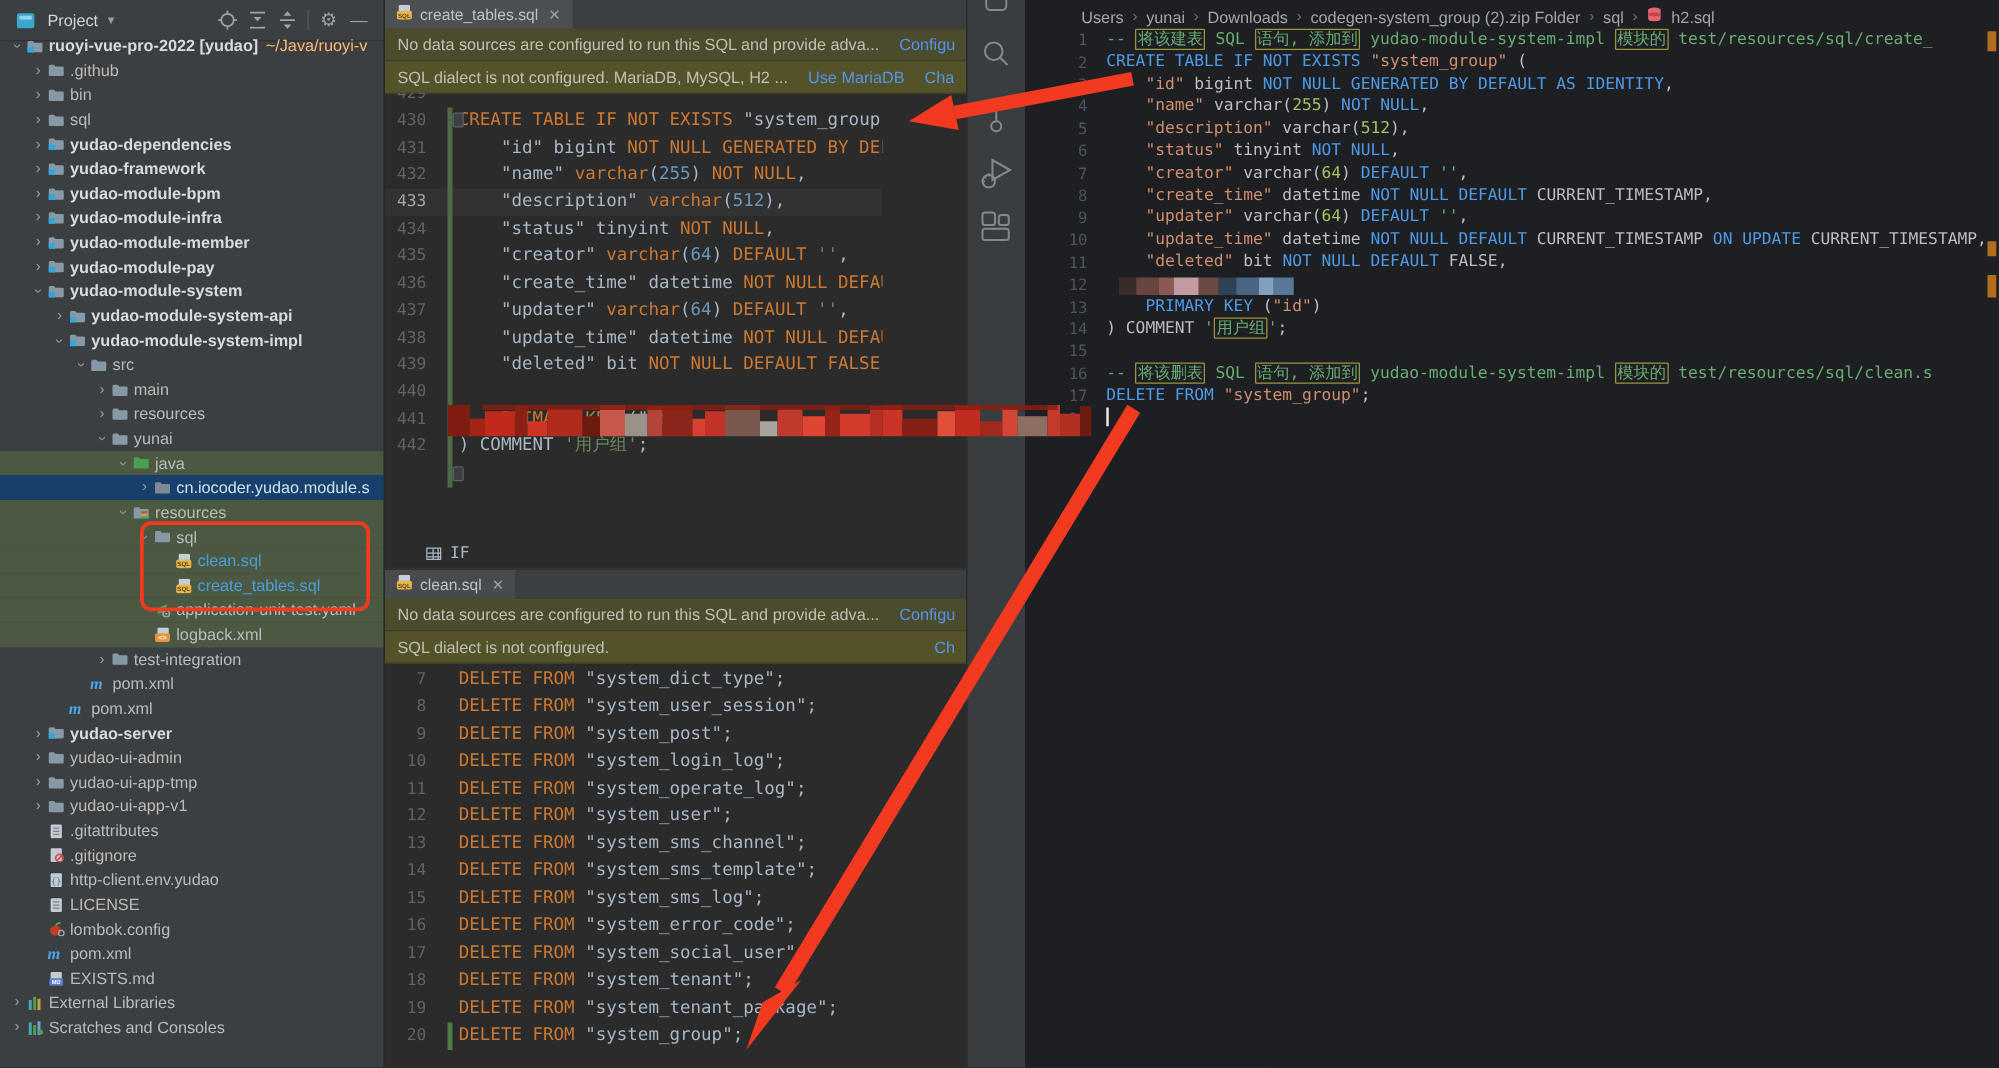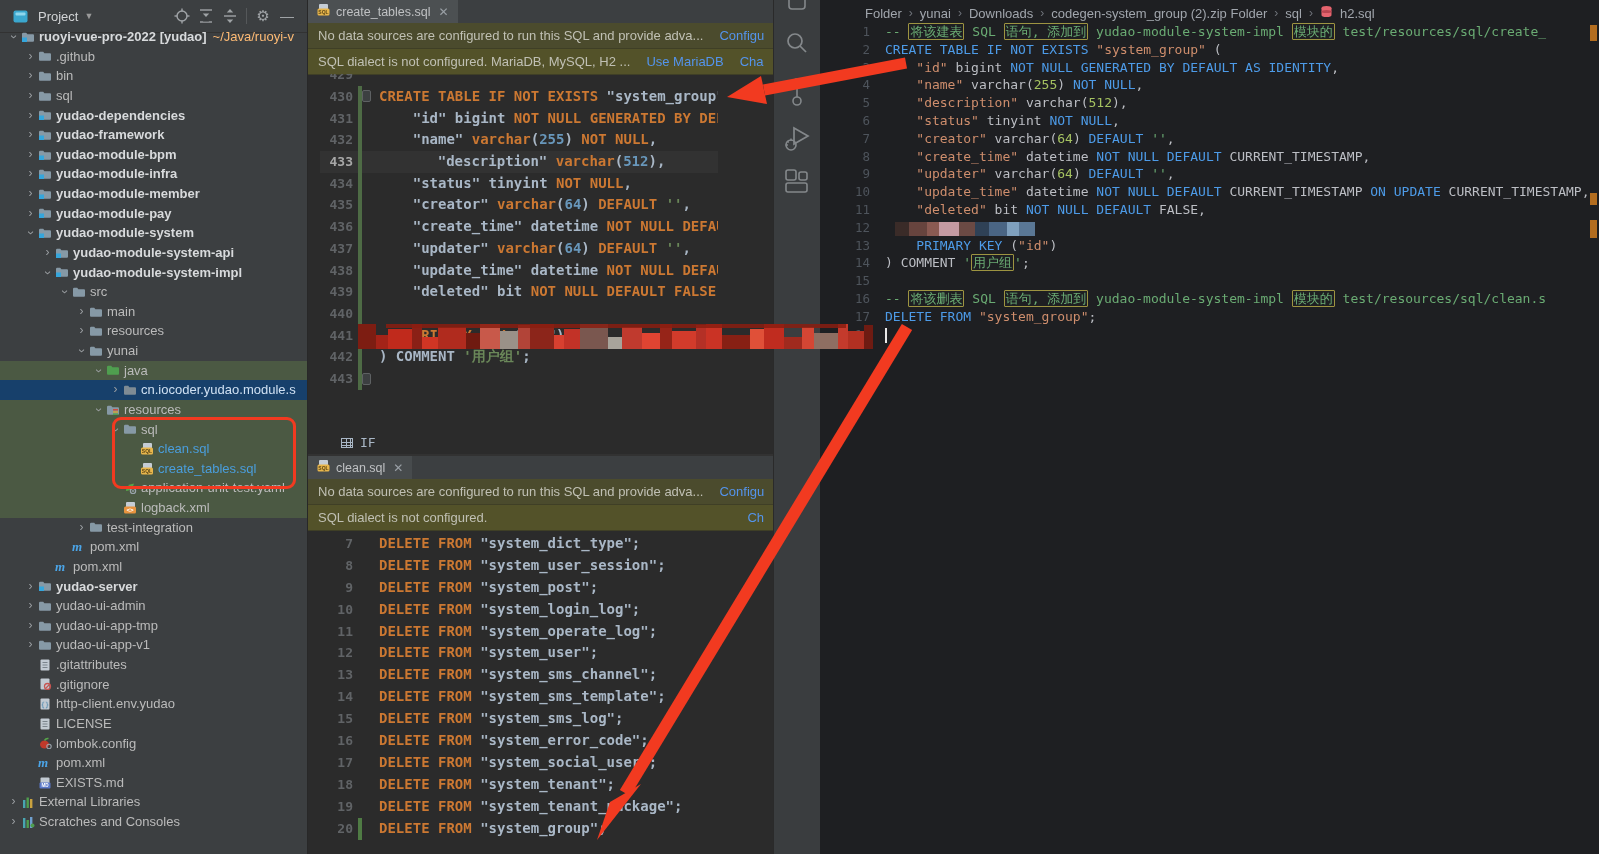--- a/index.html
+++ b/index.html
@@ -32,26 +32,26 @@
   .tabbar { height:23px; background:#3C3F41; display:flex; }
   .tab { display:inline-flex; align-items:center; gap:6px; padding:0 9px; background:#4C5052;
     color:#BFC1C3; font-size:12.5px; }
   .tab .x { color:#9AA0A6; font-size:12px; margin-left:2px; }
   .banner { height:26px; display:flex; align-items:center; gap:16px; padding:0 10px;
     font-size:13px; color:#C0C0B4; white-space:nowrap; overflow:hidden; }
   .banner.b1 { background:#4B4B2D; border-bottom:1px solid #3F3F26; }
   .banner.b2 { background:#535229; border-bottom:1px solid #3F3F26; }
   .blink { color:#5494EC; flex:none; }
   .blink.pushr { margin-left:auto; }
-  .codebox { position:absolute; left:12px; width:398px; overflow:hidden;
-    font-family:"DejaVu Sans Mono", monospace; font-size:14px;font-weight:bold; }
+  .codebox { position:absolute; left:0; width:398px; overflow:hidden;
+    font-family:"DejaVu Sans Mono", monospace; font-size:14px; }
   .cline { display:flex; height:21.7px; line-height:21.7px; white-space:pre; }
   .cline .ln { width:46px; flex:none; text-align:right; padding-right:13px; color:#606366;
     font-size:13px; }
-  .cline.cur { background:#323232;gap:25px; }
+  .cline.cur { background:#323232; }
   .cline.cur .ln { color:#A7A7A7; }
   .cline .code { padding-left:13px; }
   .tk{color:#CC7832} .tn{color:#6897BB} .ts{color:#6A8759} .tp{color:#A9B7C6}
   .vcs { position:absolute; width:3.5px; background:#4E6B45; left:50px; }
   .foldmark { position:absolute; left:54px; width:9px; height:12px; border:1px solid #5E6163;
     border-radius:2px; background:#3C3F41; }
   #efooter { position:absolute; left:0; top:430px; width:474px; height:25px; background:#2B2B2B;
     display:flex; align-items:center; gap:7px; padding-left:33px; color:#A9B7C6; font-size:13px;
     font-family:"DejaVu Sans Mono", monospace; }
   .gridico { width:12px; height:10px; display:inline-block;
@@ -580,21 +580,20 @@
         <div class="cline cur" style="height: 21.7px; line-height: 21.7px;"><span class="ln">433</span><span class="code"><span class="tp">    "description" </span><span class="tk">varchar</span><span class="tp">(</span><span class="tn">512</span><span class="tp">),</span></span></div>
         <div class="cline" style="height: 21.7px; line-height: 21.7px;"><span class="ln">434</span><span class="code"><span class="tp">    "status" tinyint </span><span class="tk">NOT NULL</span><span class="tp">,</span></span></div>
         <div class="cline" style="height: 21.7px; line-height: 21.7px;"><span class="ln">435</span><span class="code"><span class="tp">    "creator" </span><span class="tk">varchar</span><span class="tp">(</span><span class="tn">64</span><span class="tp">) </span><span class="tk">DEFAULT</span><span class="tp"> </span><span class="ts">''</span><span class="tp">,</span></span></div>
         <div class="cline" style="height: 21.7px; line-height: 21.7px;"><span class="ln">436</span><span class="code"><span class="tp">    "create_time" datetime </span><span class="tk">NOT NULL DEFAULT CURRENT_TIMESTAMP</span></span></div>
         <div class="cline" style="height: 21.7px; line-height: 21.7px;"><span class="ln">437</span><span class="code"><span class="tp">    "updater" </span><span class="tk">varchar</span><span class="tp">(</span><span class="tn">64</span><span class="tp">) </span><span class="tk">DEFAULT</span><span class="tp"> </span><span class="ts">''</span><span class="tp">,</span></span></div>
         <div class="cline" style="height: 21.7px; line-height: 21.7px;"><span class="ln">438</span><span class="code"><span class="tp">    "update_time" datetime </span><span class="tk">NOT NULL DEFAULT CURRENT_TIMESTAMP ON</span></span></div>
         <div class="cline" style="height: 21.7px; line-height: 21.7px;"><span class="ln">439</span><span class="code"><span class="tp">    "deleted" bit </span><span class="tk">NOT NULL DEFAULT FALSE</span><span class="tp">,</span></span></div>
         <div class="cline" style="height: 21.7px; line-height: 21.7px;"><span class="ln">440</span><span class="code"></span></div>
         <div class="cline" style="height: 21.7px; line-height: 21.7px;"><span class="ln">441</span><span class="code"><span class="tp">    </span><span class="tk">PRIMARY KEY</span><span class="tp"> ("id")</span></span></div>
         <div class="cline" style="height: 21.7px; line-height: 21.7px;"><span class="ln">442</span><span class="code"><span class="tp">) COMMENT </span><span class="ts">'用户组'</span><span class="tp">;</span></span></div>
-        <div class="cline" style="height: 21.7px; line-height: 21.7px;"><span class="ln">443</span><span class="code"></span></div>
       </div>
     <div class="vcs" style="top:86px;height:304px;"></div>
     <div class="foldmark" style="top:90px;"></div>
     <div class="foldmark" style="top:373px;"></div>
     <div id="efooter">
       <span class="gridico"></span>
       <span>IF</span>
     </div>
     <div id="split"></div>
     <div class="tabbar" style="position:absolute;top:456px;left:0;width:466px;">
@@ -669,21 +668,21 @@
       <svg width="30" height="30">
           <rect x="4" y="4" width="10" height="10" rx="2" fill="none" stroke="#84888B" stroke-width="1.6"></rect>
           <rect x="17" y="6" width="8" height="8" rx="2" fill="none" stroke="#84888B" stroke-width="1.6"></rect>
           <rect x="4" y="17" width="21" height="9" rx="2" fill="none" stroke="#84888B" stroke-width="1.6"></rect>
         </svg>
     </span>
   </div>
 
   <div id="right">
     <div id="crumbs">
-        <span>Folder</span>
+        <span>Users</span>
         <span class="csep">›</span>
         <span>yunai</span>
         <span class="csep">›</span>
         <span>Downloads</span>
         <span class="csep">›</span>
         <span>codegen-system_group (2).zip Folder</span>
         <span class="csep">›</span>
         <span>sql</span>
         <span class="csep">›</span>
         <span><svg width="13" height="13">

